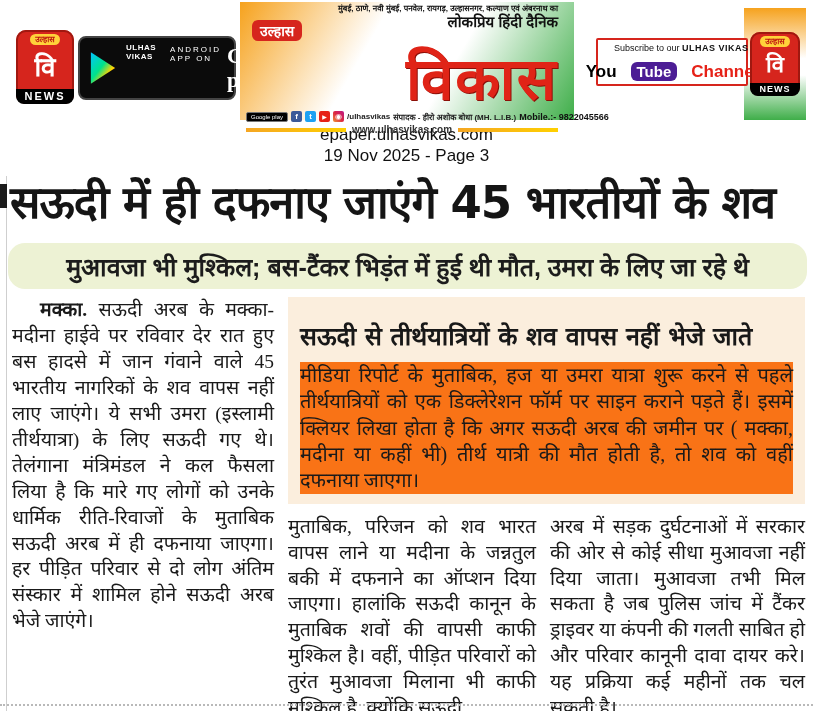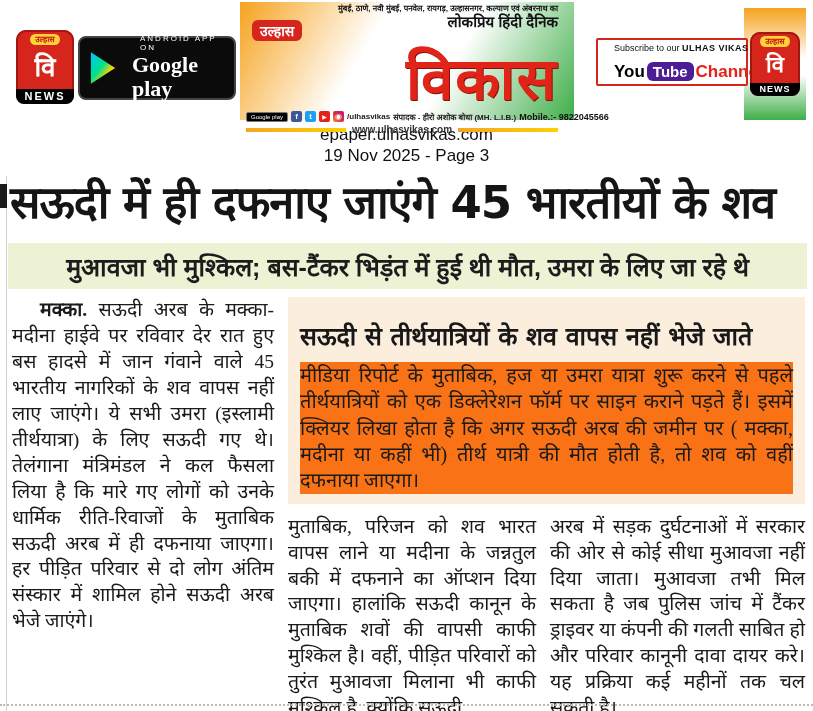--- a/index.html
+++ b/index.html
@@ -32,21 +32,21 @@
   .tricolor-strip {
     position:absolute; left:744px; top:8px; width:62px; height:112px; z-index:-0;
     background:linear-gradient(180deg,#f6a21d 0%,#ffffff 45%,#ffffff 60%,#3fae49 100%);
   }
   .play-badge {
     position:absolute; left:78px; top:36px; width:158px; height:64px;
     background:#0b0b0b; border:2px solid #444; border-radius:8px;
     display:flex; align-items:center; padding:4px 8px; gap:8px; color:#fff;
   }
   .play-tri { width:30px; height:34px; flex:none; }
-  .play-badge-text { display:flex; flex-direction:column; line-height:1.1; }
+  .play-badge-text { display:flex; flex-direction:row; line-height:1.1; }
   .pb-app { font-size:8px; font-weight:bold; letter-spacing:.5px; }
   .pb-line1 { font-size:8px; letter-spacing:2px; margin:2px 0 0 14px; }
   .pb-line2 { font-size:22px; font-weight:bold; margin-left:6px; font-family:"Liberation Serif",serif; }
   .pb-install { font-size:9px; font-weight:bold; margin-top:1px; }
   .masthead {
     position:absolute; left:240px; top:2px; width:334px; height:118px;
     background:linear-gradient(120deg,#f6a21d 0%,#ffffff 38%,#ffffff 62%,#3fae49 100%);
     padding:2px 16px 0 6px;
   }
   .mh-top { text-align:right; line-height:1.15; }
@@ -77,35 +77,35 @@
   .mh-site-row { display:flex; align-items:center; gap:6px; margin-top:2px; }
   .mh-site-bar { flex:1; height:4px; background:linear-gradient(90deg,#f5a623,#ffd000); }
   .mh-site { font-size:10px; font-weight:bold; color:#333; }
   .yt-box {
     position:absolute; left:596px; top:38px; width:152px; height:48px;
     background:#fff; border:2px solid #d6251d; border-radius:2px;
     padding:2px 16px; display:flex; flex-direction:column; justify-content:center;
   }
   .yt-line1 { font-size:9px; color:#111; white-space:nowrap; }
   .yt-line1 .bold { font-weight:800; letter-spacing:.5px; }
-  .yt-line2 { display:flex; align-items:center; gap:2px; margin-top:9px; }
+  .yt-line2 { display:flex; align-items:center; gap:14px; margin-top:9px;justify-content:center; }
   .yt-you { font-size:17px; font-weight:800; color:#000; }
   .yt-tube { font-size:15px; font-weight:800; color:#fff; background:#4c1d95; border-radius:6px; padding:1px 6px; }
   .yt-channel { font-size:17px; font-weight:800; color:#e62117; }
   
   .meta { text-align:center; font-size:17px; color:#111; line-height:1.25; margin-top:2px; }
   
   .headline {
     margin:6px 6px 0 10px; font-size:45px; line-height:1.35; font-weight:800;
     color:#151515; white-space:nowrap; letter-spacing:-1px;
     font-family:"DejaVu Sans",sans-serif;
   }
   .subhead-band {
     margin:10px 6px 0 8px; background:#edf2d4; padding:6px 8px;
-    font-size:25px; font-weight:800; color:#1c1c1c; text-align:center; white-space:nowrap;
+    font-size:25px; font-weight:800; color:#1c1c1c; text-align:center; white-space:nowrap;border-radius:17px;
   }
   .body-grid {
     position:relative; margin:8px 8px 0 12px;
     display:grid; grid-template-columns:262px 248px 255px; column-gap:14px;
     grid-template-rows:auto 1fr;
   }
   .col { font-size:19.5px; line-height:1.33; text-align:justify; color:#1a1a1a;
          font-family:"Liberation Serif","DejaVu Serif",serif; }
   .col1 { grid-column:1; grid-row:1 / 3; }
   .col1 p:first-child { text-indent:28px; }

